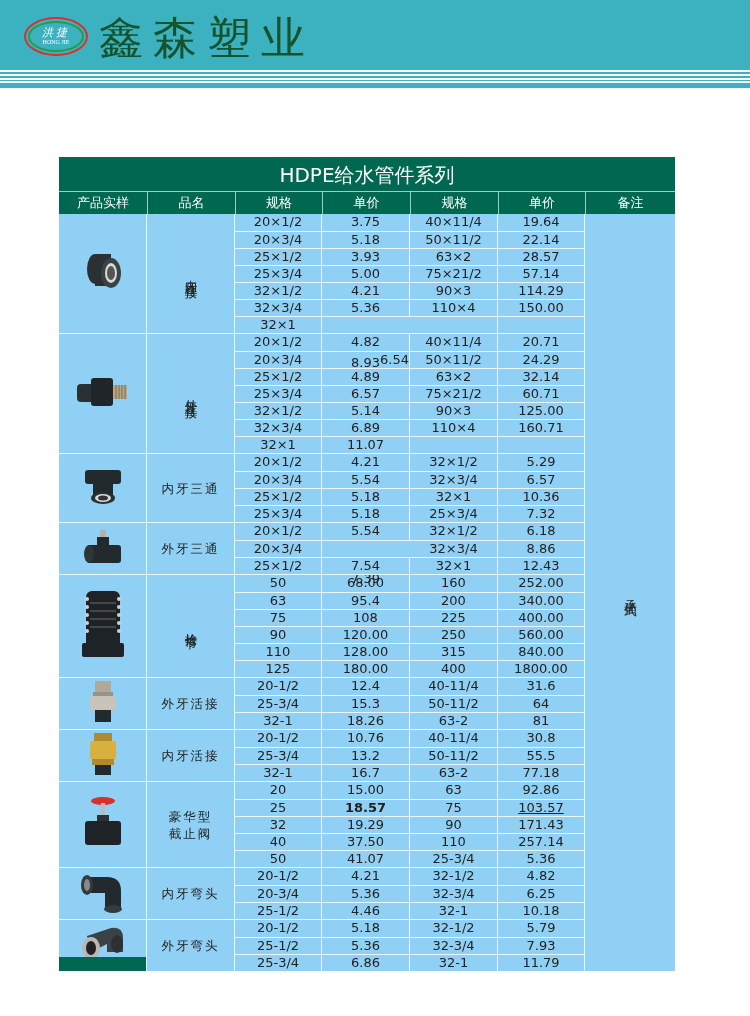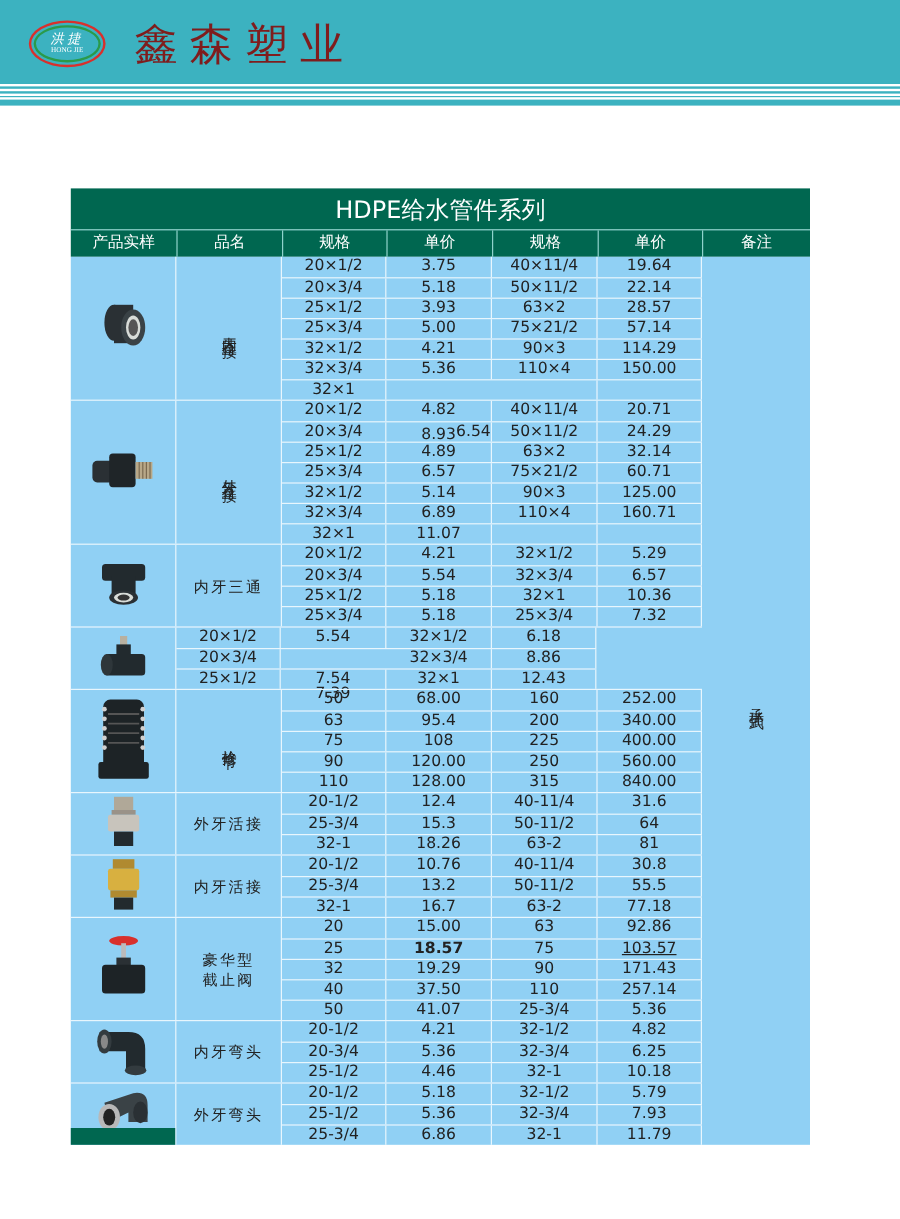--- a/index.html
+++ b/index.html
@@ -7,21 +7,21 @@
          font-family:"DejaVu Sans", "Liberation Sans", sans-serif; }
   .banner { position:absolute; left:0; top:0; width:750px; height:70px; background:#3cb2c0; }
   .stripes { position:absolute; left:0; top:70px; width:750px; height:18px; }
   .stripes div { position:absolute; left:0; width:750px; height:2px; background:#3cb2c0; }
   .logo { position:absolute; left:24px; top:17px; width:64px; height:39px; border-radius:50%;
           border:2px solid #d9302c; box-sizing:border-box; }
   .logo-inner { position:absolute; left:2px; top:2px; right:2px; bottom:2px; border-radius:50%;
           border:2px solid #2a9a4a; box-sizing:border-box; display:flex; flex-direction:column; align-items:center; justify-content:center; color:#fff; }
   .logo-cn { font-family:"DejaVu Serif", serif; font-size:11px; line-height:11px; letter-spacing:3px; font-style:italic; }
   .logo-en { font-family:"Liberation Serif", serif; font-size:6px; line-height:8px; }
-  .company { position:absolute; left:112px; top:16px; color:#7f1d1d; font-size:36px; letter-spacing:10px; line-height:44px; }
+  .company { position:absolute; left:99px; top:16px; color:#14532d; font-size:44px; letter-spacing:10px; line-height:44px; }
 
   .table { position:absolute; left:59px; top:157px; width:616px; }
   .title { height:34px; background:#006750; color:#fff; font-size:20px; text-align:center; line-height:36px; }
   .hdr { display:flex; height:22px; background:#006750; color:#fff; font-size:13px; border-top:1px solid #8fd3cc; }
   .hdr div { text-align:center; line-height:22px; border-left:1px solid #8fd3cc; box-sizing:border-box; }
   .hdr div:first-child { border-left:none; }
   .c1 { width:88px; } .c2 { width:88px; } .c3 { width:87px; } .c4 { width:88px; } .c5 { width:88px; } .c6 { width:87px; } .c7 { width:90px; }
 
   .body { position:relative; display:flex; background:#90d0f4; }
   .group-col { display:flex; flex-direction:column; }
@@ -232,20 +232,23 @@
         </div>
         <div class="grp">
           <div class="img-cell">
             <span><svg width="44" height="40" viewBox="0 0 44 40">
                 <rect x="19" y="3" width="6" height="8" fill="#b8b0a0"></rect>
                 <rect x="16" y="10" width="12" height="12" fill="#222a2e"></rect>
                 <rect x="6" y="18" width="34" height="18" rx="3" fill="#222a2e"></rect>
                 <ellipse cx="8" cy="27" rx="5" ry="9" fill="#2e363a"></ellipse>
               </svg></span>
           </div>
+          <div class="name-cell">
+            <span class="name-h">外牙三通</span>
+          </div>
           <div class="rows">
             <div class="row">
               <div style="width: 87px;">20×1/2</div>
               <div style="width: 88px;">5.54</div>
               <div style="width: 88px;">32×1/2</div>
               <div style="width: 87px;">6.18</div>
             </div>
             <div class="row">
               <div style="width: 87px;">20×3/4</div>
               <div style="width: 88px; margin-top: 30px;">7.39</div>
@@ -312,20 +315,26 @@
               <div style="width: 88px;">120.00</div>
               <div style="width: 88px;">250</div>
               <div style="width: 87px;">560.00</div>
             </div>
             <div class="row">
               <div style="width: 87px;">110</div>
               <div style="width: 88px;">128.00</div>
               <div style="width: 88px;">315</div>
               <div style="width: 87px;">840.00</div>
             </div>
+            <div class="row">
+              <div style="width: 87px;">125</div>
+              <div style="width: 88px;">180.00</div>
+              <div style="width: 88px;">400</div>
+              <div style="width: 87px;">1800.00</div>
+            </div>
           </div>
         </div>
         <div class="grp">
           <div class="img-cell">
             <span><svg width="34" height="46" viewBox="0 0 34 46">
                 <rect x="9" y="2" width="16" height="12" fill="#b0a898"></rect>
                 <rect x="7" y="13" width="20" height="4" fill="#9a9288"></rect>
                 <rect x="4" y="17" width="26" height="14" rx="2" fill="#c8c4bc"></rect>
                 <rect x="9" y="31" width="16" height="12" fill="#222a2e"></rect>
               </svg></span>

